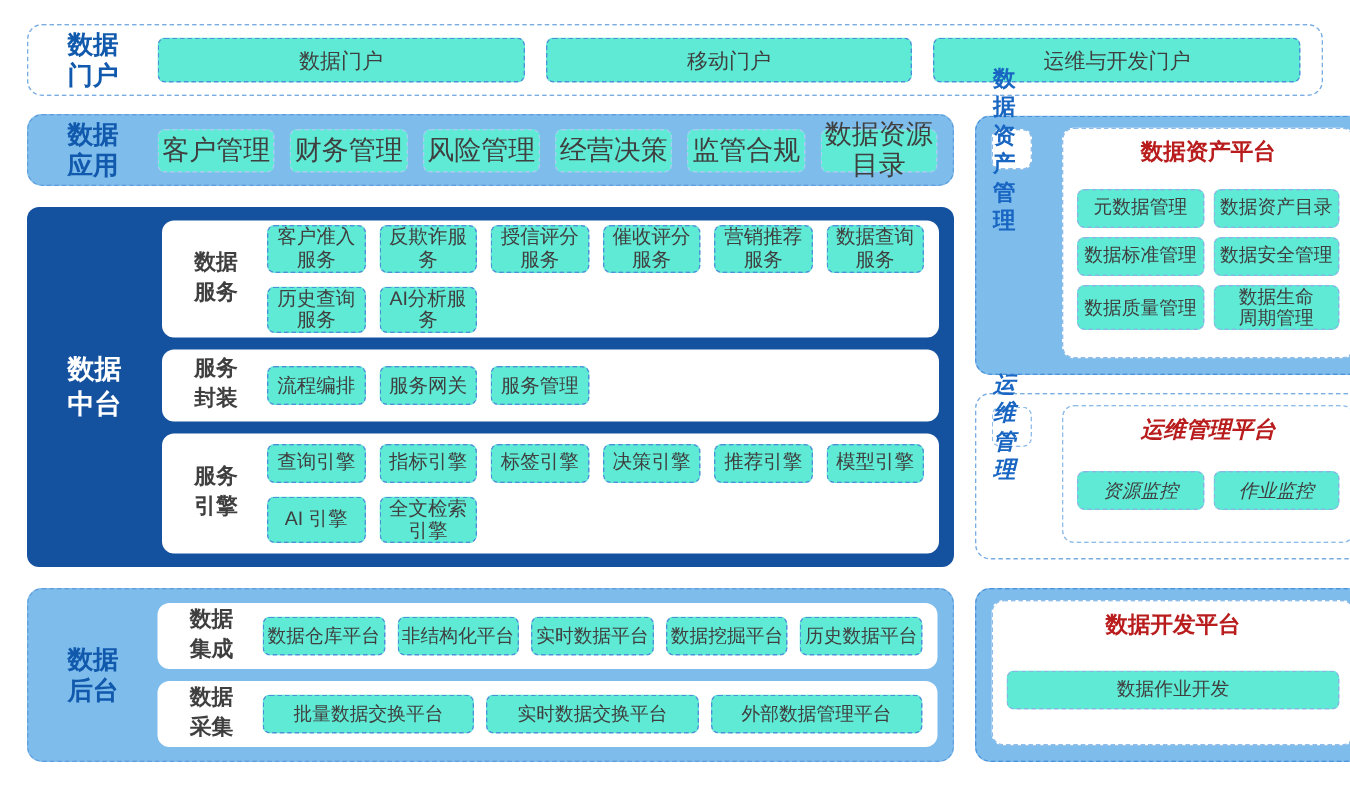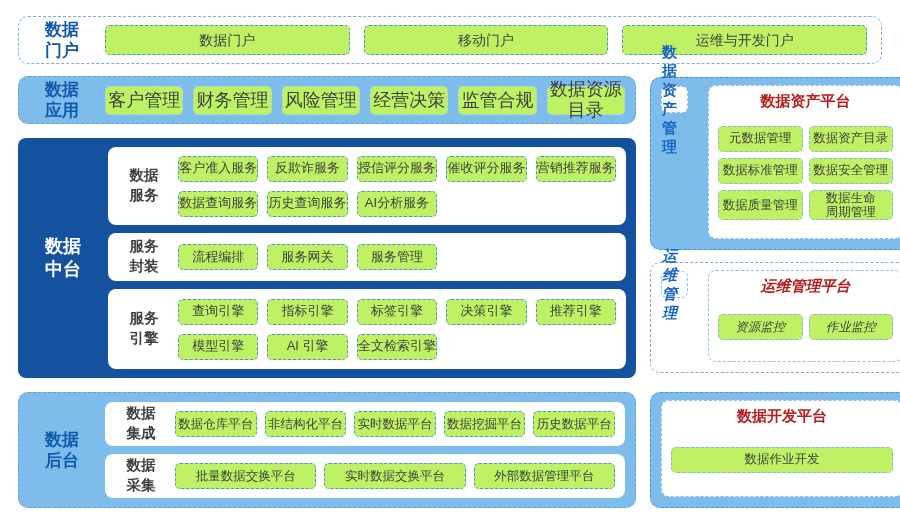--- a/index.html
+++ b/index.html
@@ -10,21 +10,21 @@
   }
   .canvas { position: relative; width: 900px; height: 526px; background: #ffffff; }
 
   
   .band-label {
     width: 86px; flex: 0 0 86px; text-align: center;
     font-size: 17px; font-weight: bold; line-height: 1.25;
     white-space: pre-line; color: #1159ac;
   }
   .chip {
-    background: #bef264; border: 1px dashed #4d8fd9; border-radius: 5px;
+    background: #5eead4; border: 1px dashed #4d8fd9; border-radius: 5px;
     color: #3f3f3f; font-size: 13px; line-height: 1.15;
     display: flex; align-items: center; justify-content: center;
     text-align: center; white-space: pre-line; min-height: 26px;
   }
 
   
   .portal-band {
     position: absolute; left: 18px; top: 16px; width: 864px; height: 48px;
     background: #ffffff; border: 1.5px dashed #79ade2; border-radius: 10px;
     display: flex; align-items: center; padding-right: 14px;
@@ -59,21 +59,21 @@
   .mrow {
     background: #ffffff; border-radius: 8px;
     display: flex; align-items: center; padding: 0 10px;
   }
   .mrow-label {
     width: 52px; flex: 0 0 52px; text-align: center;
     color: #3f3f3f; font-size: 14.5px; font-weight: bold; line-height: 1.35;
     white-space: pre-line;
   }
   .mrow-grid {
-    flex: 1; display: grid; grid-template-columns: repeat(5, 1fr);
+    flex: 1; display: grid; grid-template-columns: repeat(6, 1fr);
     gap: 9px; margin-left: 8px; align-content: center;
   }
   .row-services { height: 78px; }
   .row-wrapper  { height: 48px; }
   .row-engines  { height: 80px; }
 
   
   .backend-block {
     position: absolute; left: 18px; top: 392px; width: 618px; height: 116px;
     background: #7ebcec; border: 1.5px dashed #5e9fdc; border-radius: 10px;

